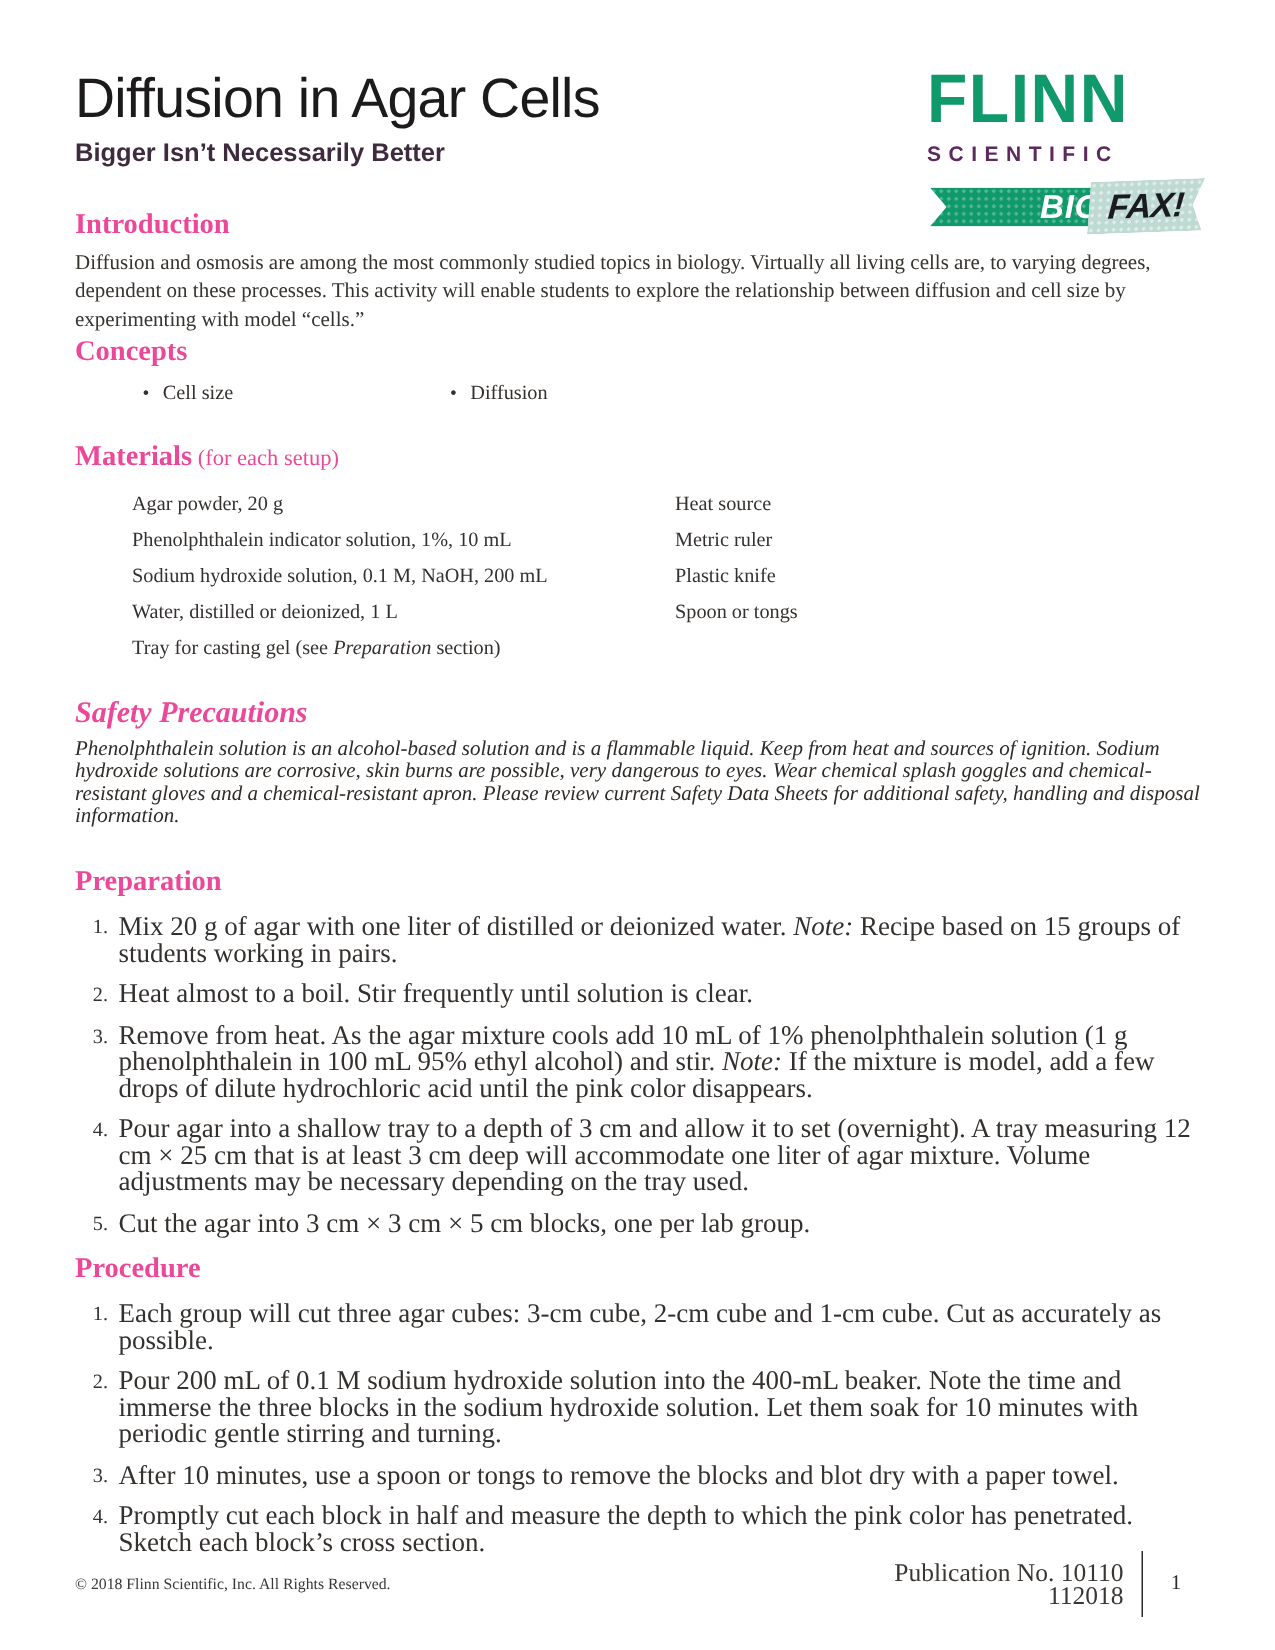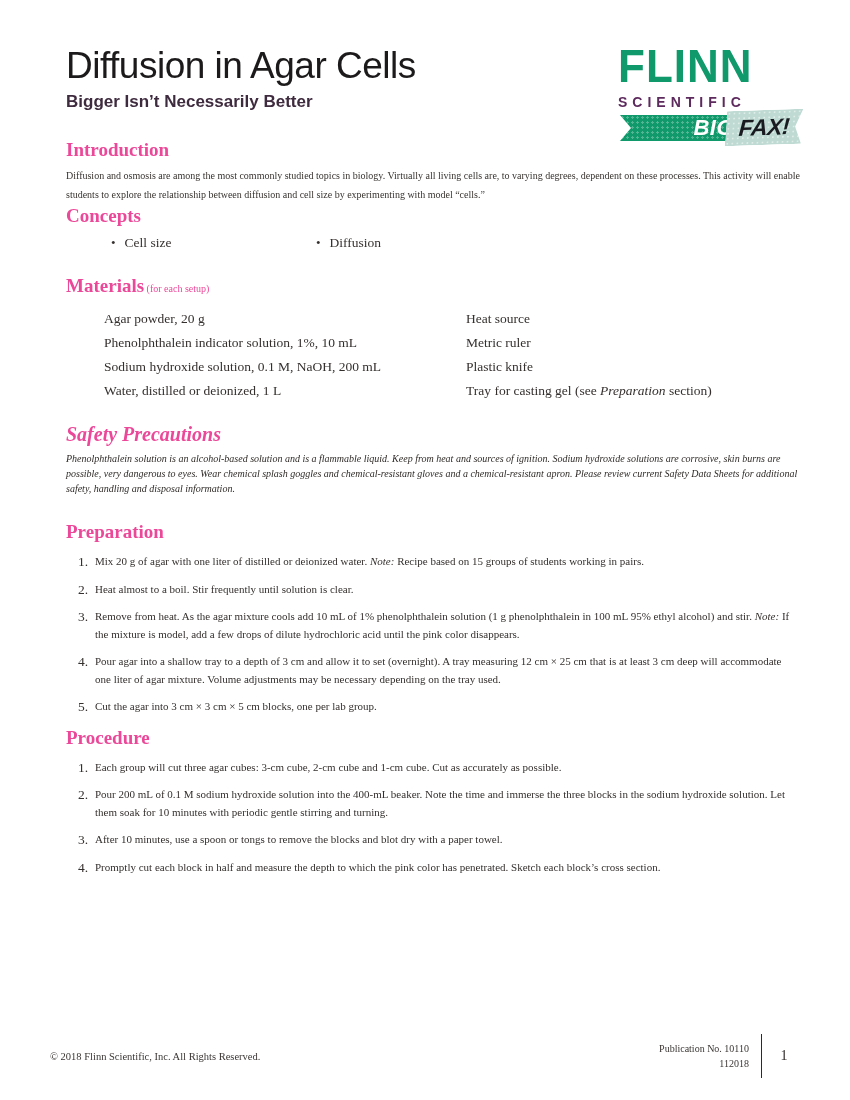--- a/index.html
+++ b/index.html
@@ -6,21 +6,21 @@
   html, body { background: #888; }
   .page {
     position: relative;
     width: 850px; height: 1100px;
     margin: 0 auto;
     background: #ffffff;
     font-family: "Liberation Serif", serif;
     color: #34302e;
     overflow: hidden;
   }
-  .content { position: absolute; left: 66px; right: 50px; top: 0; }
+  .content { position: absolute; left: 50px; right: 50px; top: 0; }
 
   
   .header { position: relative; padding-top: 46px; min-height: 112px; }
   .doc-title {
     font-family: "Liberation Sans", sans-serif;
     font-size: 37px; font-weight: 400; letter-spacing: -0.5px;
     color: #1c1a1b; line-height: 40px;
   }
   .doc-subtitle {
     font-family: Liberation Sans, sans-serif;
@@ -34,21 +34,21 @@
     font-family: "Liberation Sans", sans-serif;
     font-weight: 800; font-size: 44px; line-height: 44px;
     color: #10996a; letter-spacing: 1px;
     transform: scaleY(1.04); transform-origin: top center;
   }
   .logo-scientific {
     font-family: "Liberation Sans", sans-serif;
     font-weight: 700; font-size: 14px; letter-spacing: 5px;
     color: #5d2a5d; margin-top: 6px; white-space: nowrap;
   }
-  .logo-banner { position: relative; margin-top: 0; height: 36px; }
+  .logo-banner { position: relative; margin-top: 10px; height: 36px; }
   .banner-ribbon {
     position: absolute; left: 2px; top: 5px; width: 128px; height: 26px;
     background-color: #10996a;
     background-image: radial-gradient(rgba(255,255,255,.28) 1px, transparent 1.2px);
     background-size: 5px 5px;
     clip-path: polygon(0 0, 100% 0, 100% 100%, 0 100%, 11px 50%);
     display: flex; align-items: center; justify-content: flex-end;
     padding-right: 14px;
   }
   .banner-bio {
@@ -67,23 +67,23 @@
   .banner-fax-text {
     color: #191b20; font-style: italic; font-weight: 800; font-size: 23px;
     font-family: "Liberation Sans", sans-serif; letter-spacing: -0.5px;
   }
 
   
   .sec-heading {
     font-family: "Liberation Serif", serif;
     font-weight: 700; font-size: 19px; color: #ec4899; line-height: 24px;
   }
-  .sec-heading .heading-note { font-weight: 400; font-size: 10px; margin-top: 33px; }
+  .sec-heading .heading-note { font-weight: 400; font-size: 15px; margin-top: 33px; }
   .italic-heading { font-style: italic; }
-  .body-text { font-size: 10px; line-height: 19px; color: #37332f; }
+  .body-text { font-size: 14px; line-height: 19px; color: #37332f; }
 
   .intro-heading { margin-top: 26px; }
   .intro-body { margin-top: 4px; }
 
   .concepts-heading { }
   .concepts-row { display: flex; margin-top: 6px; padding-left: 45px; }
   .concept { width: 205px; display: flex; font-size: 13.5px; line-height: 18px; }
   .bullet { margin-right: 9px; font-size: 13px; }
 
   .materials-heading { margin-top: 22px; }
@@ -93,32 +93,32 @@
   }
   .materials-grid .cell { font-size: 13.5px; line-height: 18px; margin-bottom: 6px; }
 
   .safety-heading { margin-top: 16px; font-size: 20px; }
   .safety-body { margin-top: 5px; font-style: italic; line-height: 15px; color: #2f2b28; }
 
   .prep-heading { margin-top: 24px; }
   .numlist { margin-top: 9px; }
   .step { display: flex; margin-bottom: 10px; padding-left: 6px; }
   .num { flex: 0 0 16px; text-align: right; margin-right: 7px; font-size: 13.5px; line-height: 17.5px; }
-  .step-text { flex: 1; font-size: 11px; line-height: 17.5px; }
+  .step-text { flex: 1; font-size: 18px; line-height: 17.5px; }
 
   .proc-heading { margin-top: 8px; }
 
   
   .footer {
     position: absolute; left: 50px; right: 44px; bottom: 22px;
     display: flex; align-items: center;
   }
   .footer-copyright { font-size: 10.5px; color: #3a3634; flex: 1; }
   .footer-pub {
-    text-align: right; font-size: 10px; line-height: 15px; color: #3a3634;
+    text-align: right; font-size: 17px; line-height: 15px; color: #3a3634;
     padding-right: 12px;
   }
   .footer-divider { width: 1px; height: 44px; background: #2e2a28; }
   .footer-page { width: 44px; text-align: center; font-size: 14px; color: #2e2a28; }
 </style>
 </head>
 <body>
 
 <div class="page">
   <div class="content">
@@ -158,20 +158,21 @@
 
     <div class="sec-heading materials-heading"><span>Materials</span><span class="heading-note"> (for each setup)</span></div>
     <div class="materials-grid">
       <div class="cell">Agar powder, 20 g</div>
       <div class="cell"><span>Heat source</span></div>
       <div class="cell">Phenolphthalein indicator solution, 1%, 10 mL</div>
       <div class="cell"><span>Metric ruler</span></div>
       <div class="cell">Sodium hydroxide solution, 0.1 M, NaOH, 200 mL</div>
       <div class="cell"><span>Plastic knife</span></div>
       <div class="cell">Water, distilled or deionized, 1 L</div>
+      <div class="cell"><span>Spoon or tongs</span></div>
       <div class="cell"><span>Tray for casting gel (see </span><i>Preparation</i><span> section)</span></div>
     </div>
 
     <div class="sec-heading italic-heading safety-heading">Safety Precautions</div>
     <div class="body-text safety-body">Phenolphthalein solution is an alcohol-based solution and is a flammable liquid. Keep from heat and sources of ignition. Sodium hydroxide solutions are corrosive, skin burns are possible, very dangerous to eyes. Wear chemical splash goggles and chemical-resistant gloves and a chemical-resistant apron. Please review current Safety Data Sheets for additional safety, handling and disposal information.</div>
 
     <div class="sec-heading prep-heading">Preparation</div>
     <div class="numlist">
       <div class="step">
         <span class="num">1.</span>

